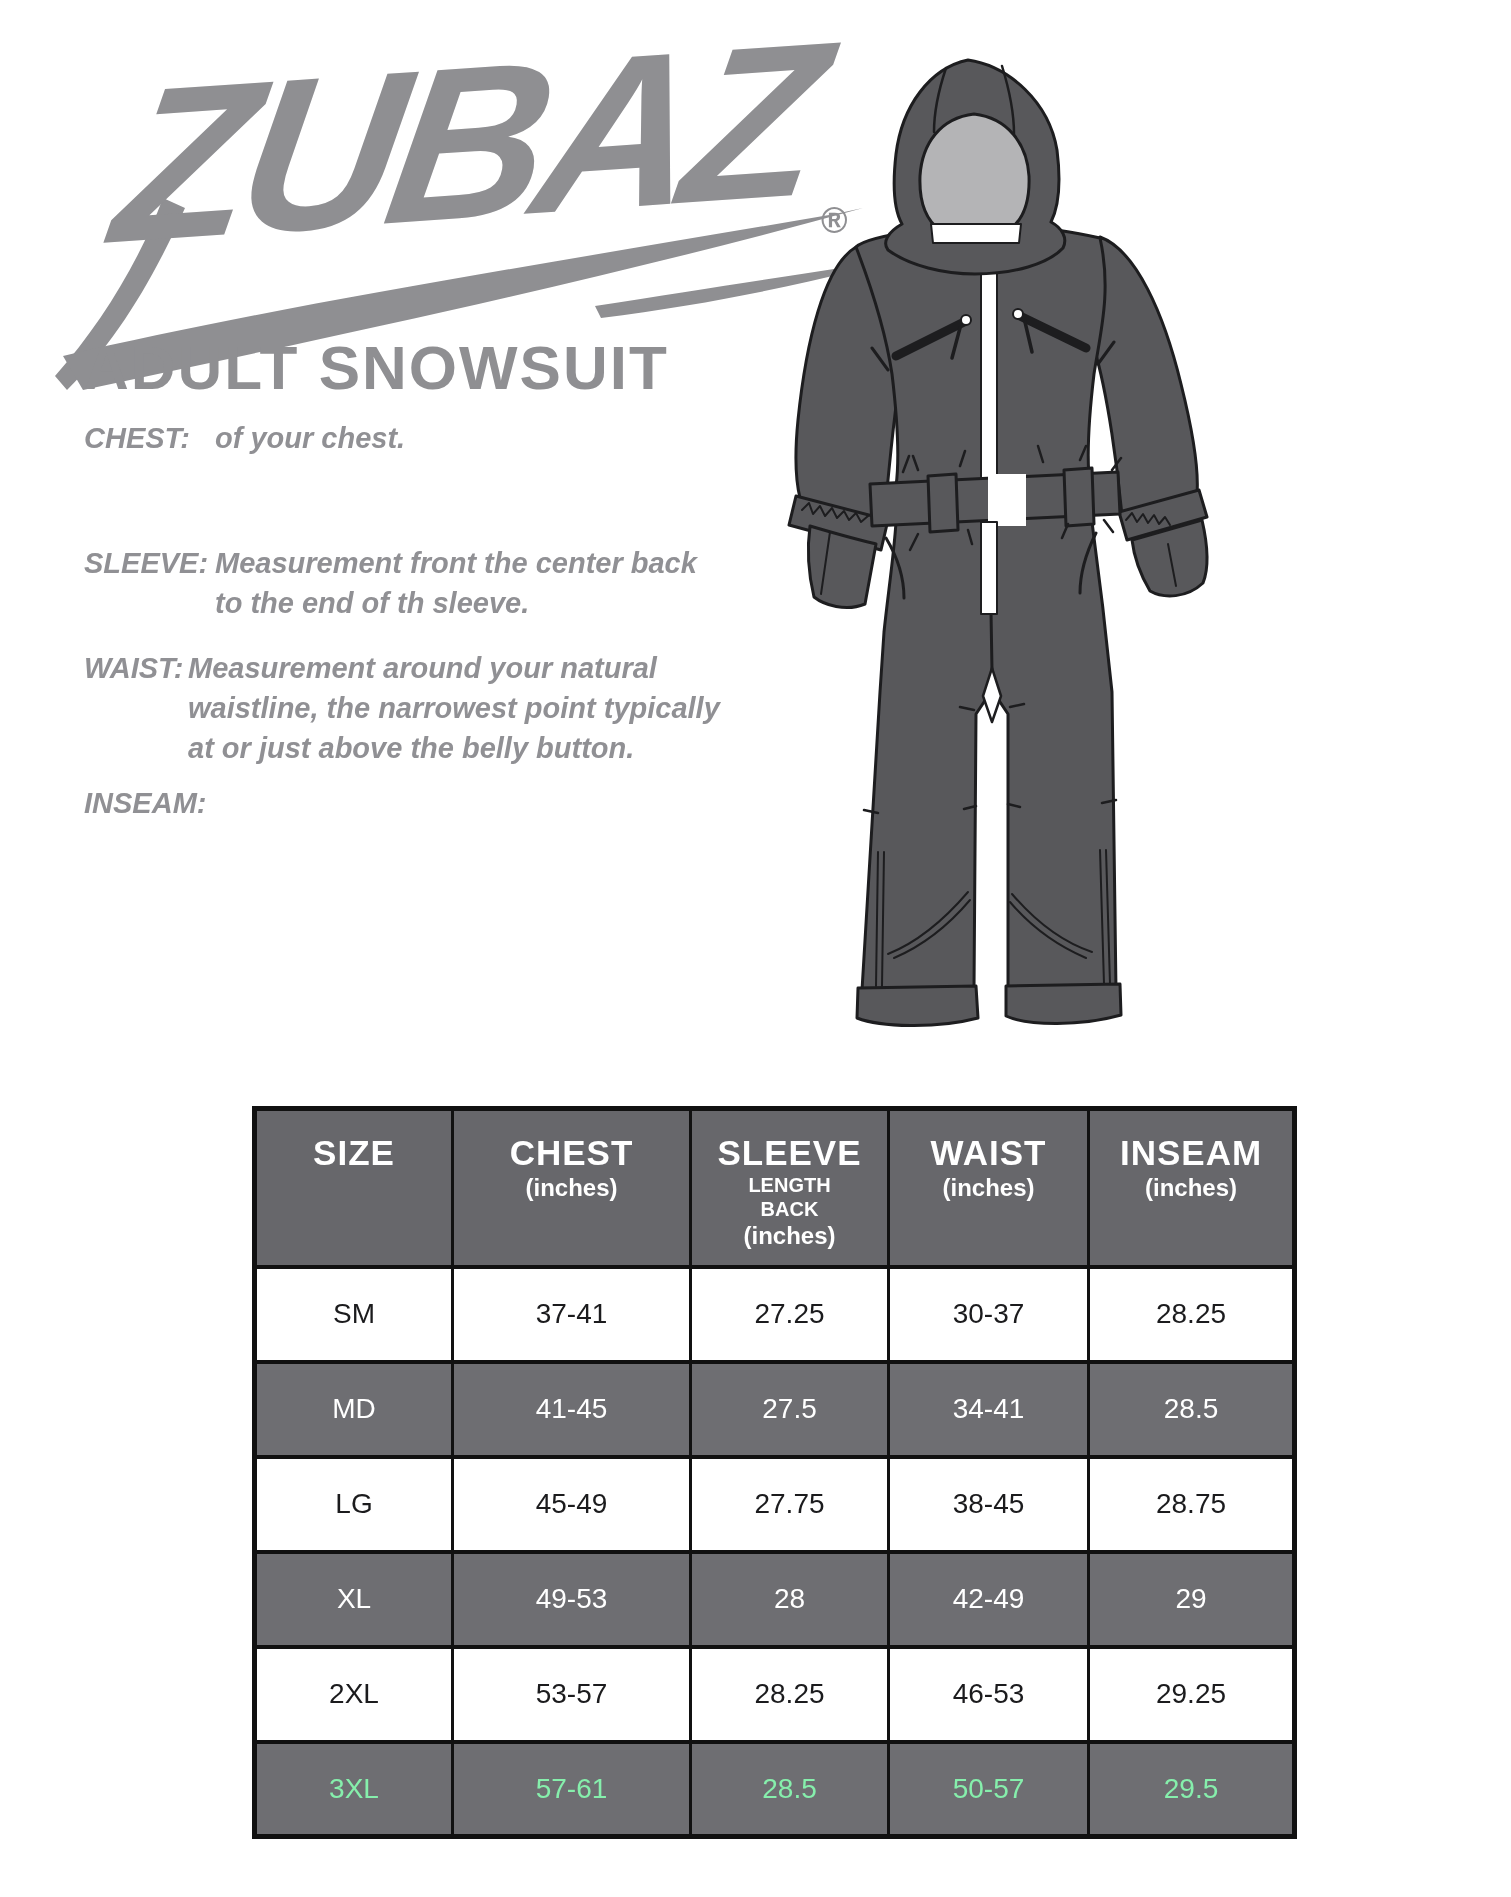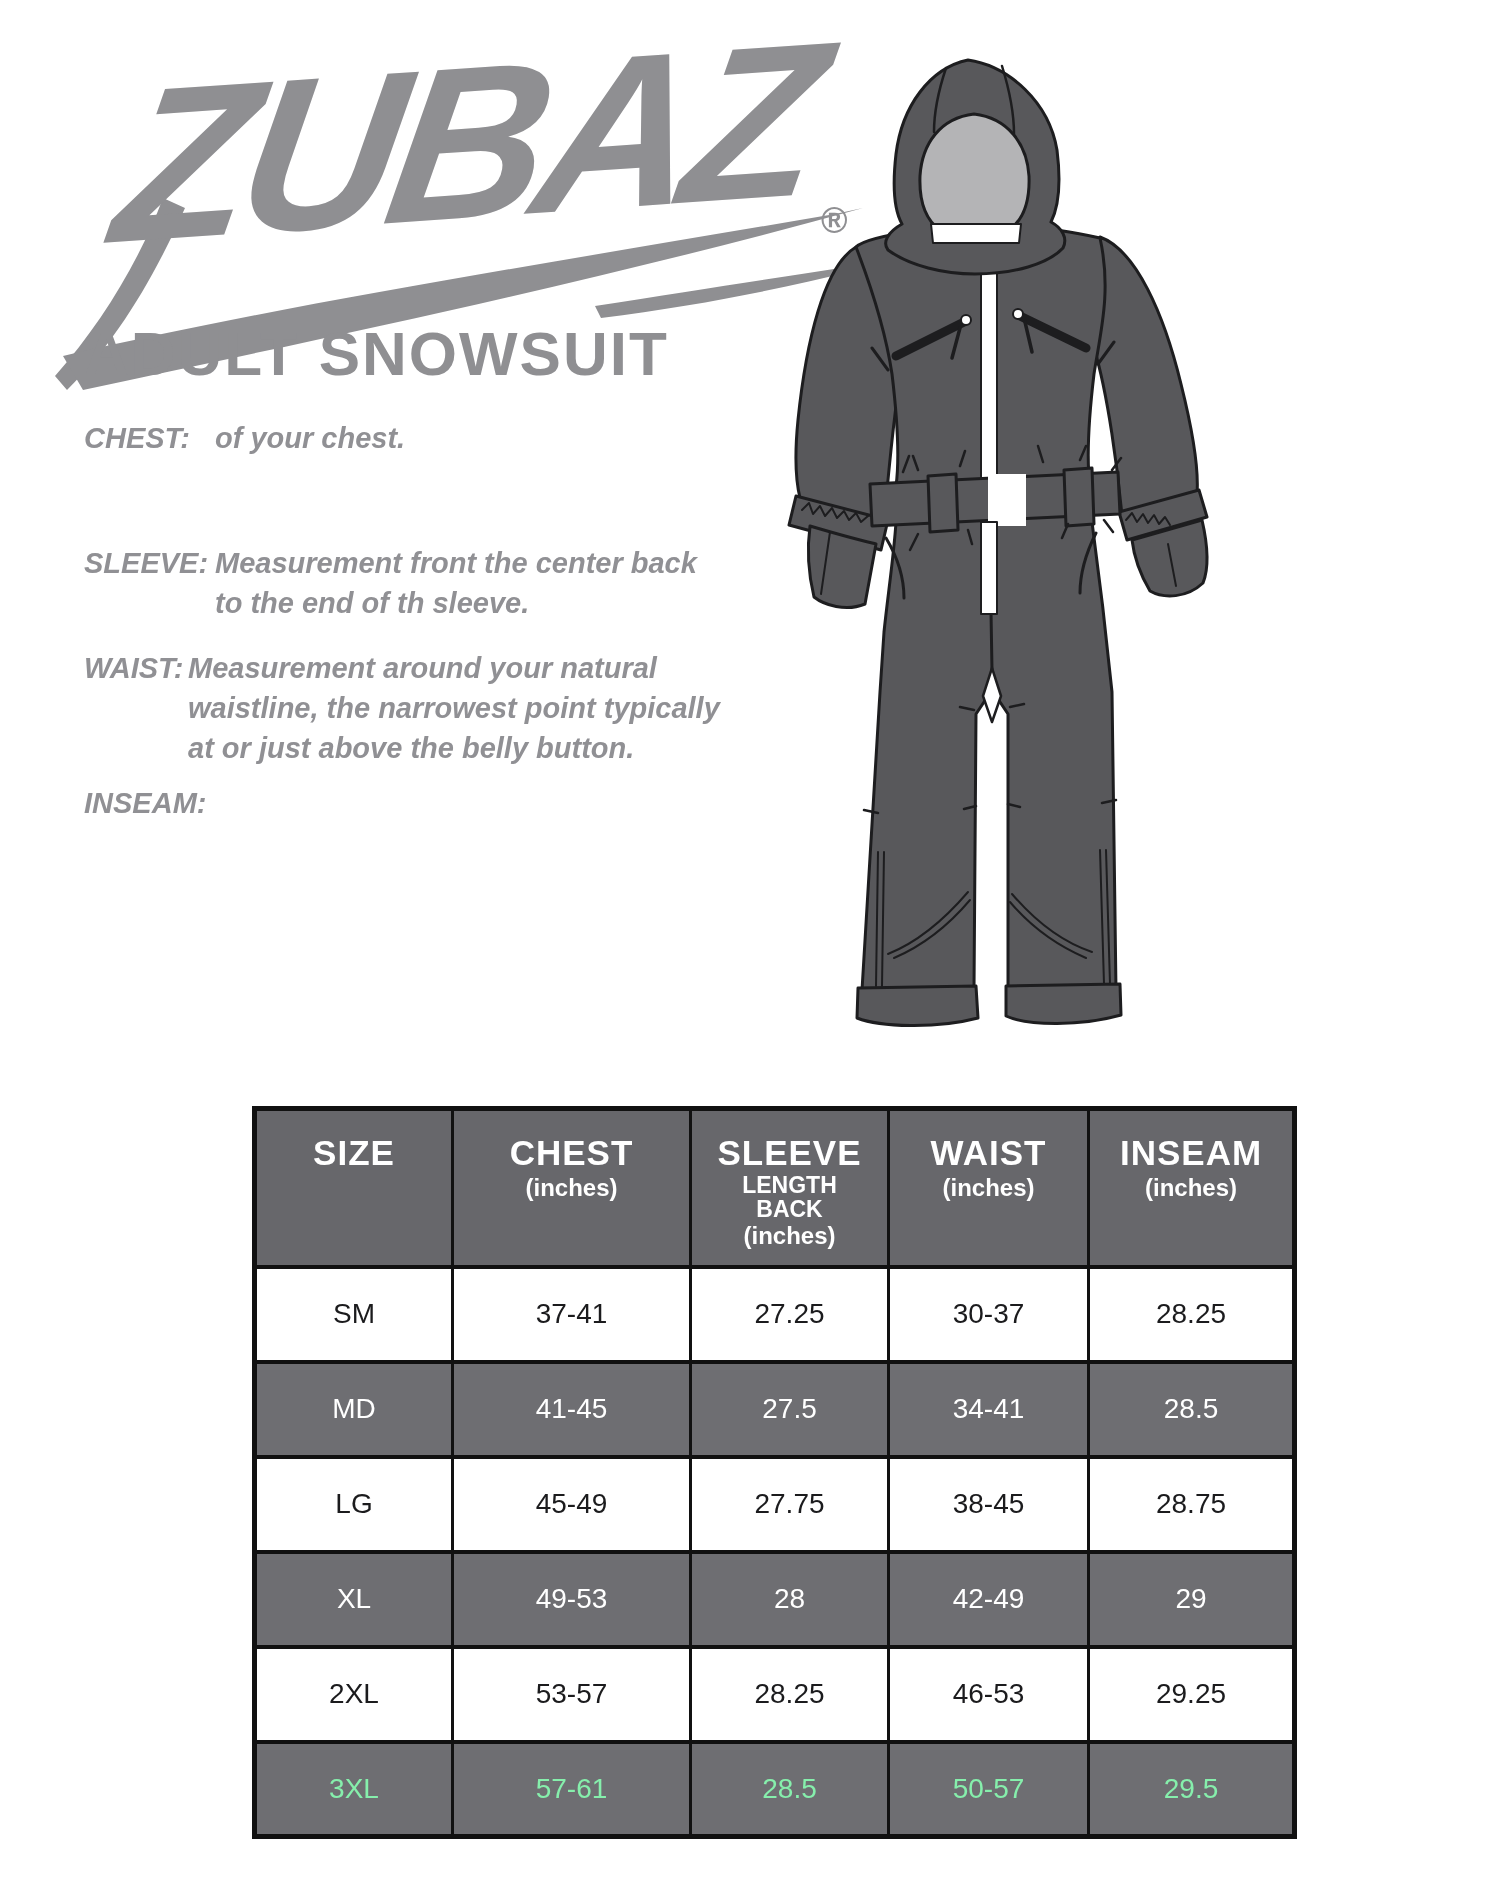--- a/index.html
+++ b/index.html
@@ -16,21 +16,21 @@
     color:#8f8f92;letter-spacing:-10px;white-space:nowrap;
     transform:skewX(-13deg) rotate(-4deg) scaleY(1.02);
     transform-origin:0 100%;
   }
   .reg-mark{
     position:absolute;left:786px;top:152px;font-size:36px;font-weight:bold;
     color:#8f8f92;font-style:normal;
   }
   
   .page-title{
-    position:absolute;left:84px;top:318px;
+    position:absolute;left:84px;top:332px;
     font-size:62px;font-weight:bold;color:#8f8f92;letter-spacing:2px;
     white-space:nowrap;
   }
   
   .def-block{
     position:absolute;left:84px;display:flex;align-items:flex-start;
     color:#909094;font-weight:bold;font-style:italic;
     font-size:29px;line-height:40px;width:660px;
   }
   .def-label{flex:0 0 auto;font-style:italic;}
@@ -56,21 +56,21 @@
     border-top:4px solid #111;border-bottom:4px solid #111;
     text-align:center;padding:0;
   }
   .size-table{border:5px solid #111;}
   .size-table thead tr{height:158px;}
   .size-table thead th{
     background:#67676b;color:#ffffff;vertical-align:top;padding-top:22px;
   }
   .col-title{font-size:35px;font-weight:bold;letter-spacing:1px;line-height:40px;}
   .col-sub{font-size:24px;font-weight:bold;line-height:30px;}
-  .col-sub.sm{font-size:23px;line-height:24px;}
+  .col-sub.sm{font-size:20px;line-height:24px;}
   .size-table tbody tr{height:95px;}
   .size-table tbody td{
     background:#ffffff;color:#1b1b1d;font-size:28px;vertical-align:middle;
   }
   .size-table tbody tr.shaded td{background:#6e6e72;color:#ffffff;}
   .size-table tbody tr.shaded.dark-text td{color:#86efac;}
 </style>
 </head>
 <body>
 

